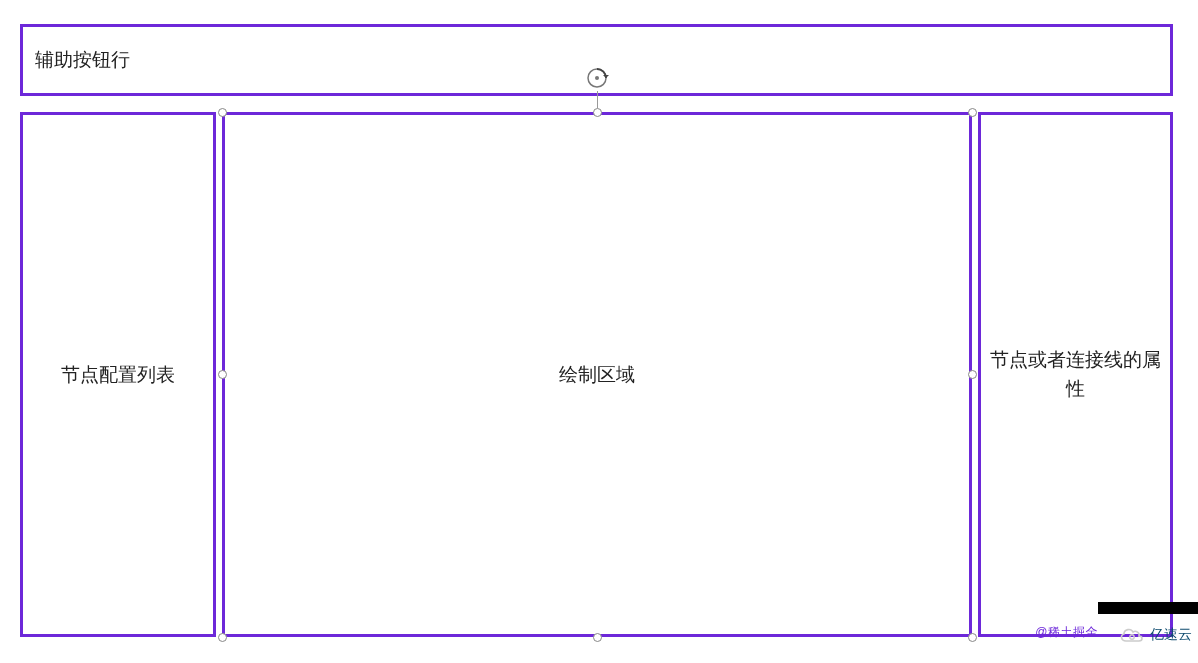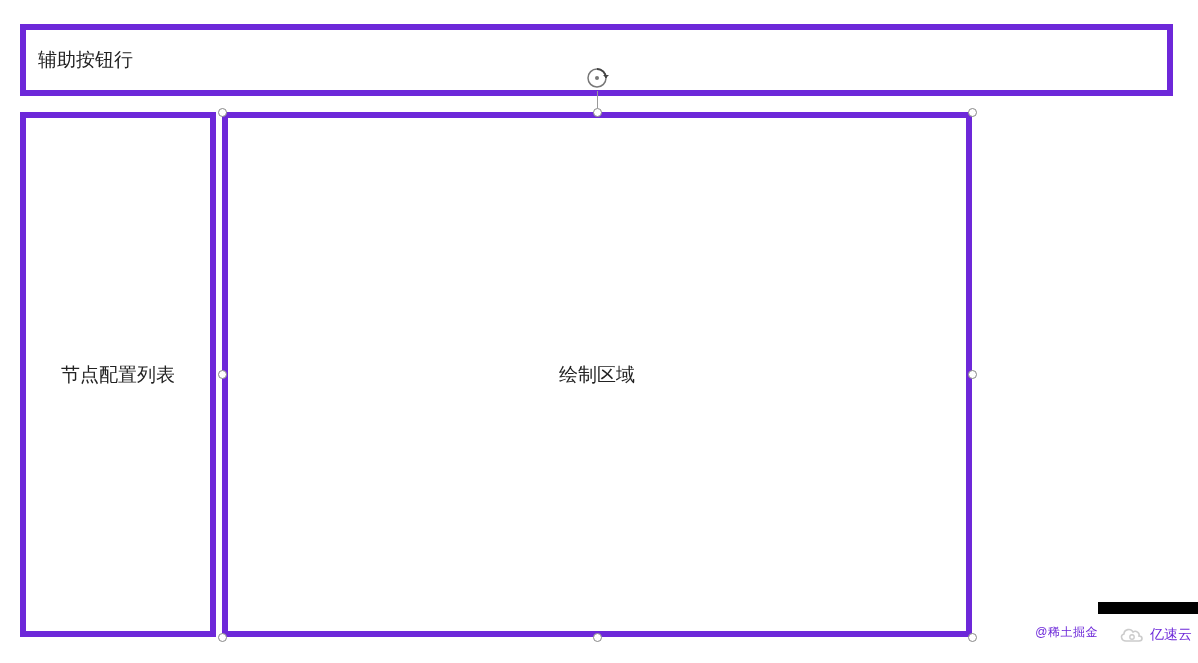--- a/index.html
+++ b/index.html
@@ -16,21 +16,21 @@
       overflow: hidden;
     }
     .canvas {
       position: relative;
       width: 100%;
       height: 100%;
       padding: 20px;
     }
     .panel {
       position: absolute;
-      border: 6px solid #6d28d9;
+      border: 3px solid #6d28d9;
       background: #fff;
       display: flex;
       align-items: center;
       justify-content: center;
       font-size: 19px;
       color: #222;
     }
     .toolbar-row {
       left: 20px;
       top: 24px;
@@ -114,41 +114,44 @@
       z-index: 6;
       display: flex;
       align-items: center;
       gap: 4px;
     }
     .watermark-right .cloud-icon svg {
       display: block;
     }
     .watermark-right .wm-text {
       font-size: 14px;
-      color: #6d28d9;
+      color: #0c4a6e;
       font-weight: 500;
     }
   </style>
 </head>
 <body>
 
 <div class="canvas">
 
   <div class="panel toolbar-row">
     <span>辅助按钮行</span>
   </div>
 
   <div class="panel left-panel">
     <span>节点配置列表</span>
   </div>
 
   <div class="panel center-panel">
     <span>绘制区域</span>
   </div>
 
+  <div class="panel right-panel">
+    <span>节点或者连接线的属性</span>
+  </div>
 
   <div class="rotate-handle" style="left:584px; top:65px;">
     <svg width="26" height="26" viewBox="0 0 26 26">
       <circle cx="13" cy="13" r="9" fill="none" stroke="#777" stroke-width="1.5"></circle>
       <path d="M 13 4 A 9 9 0 0 1 22 13" fill="none" stroke="#444" stroke-width="1.8"></path>
       <polygon points="22,13 19,10 25,10" fill="#444"></polygon>
       <circle cx="13" cy="13" r="2" fill="#777"></circle>
     </svg>
   </div>
   <div class="rotate-line" style="left:597px; top:91px; height:17px;"></div>

